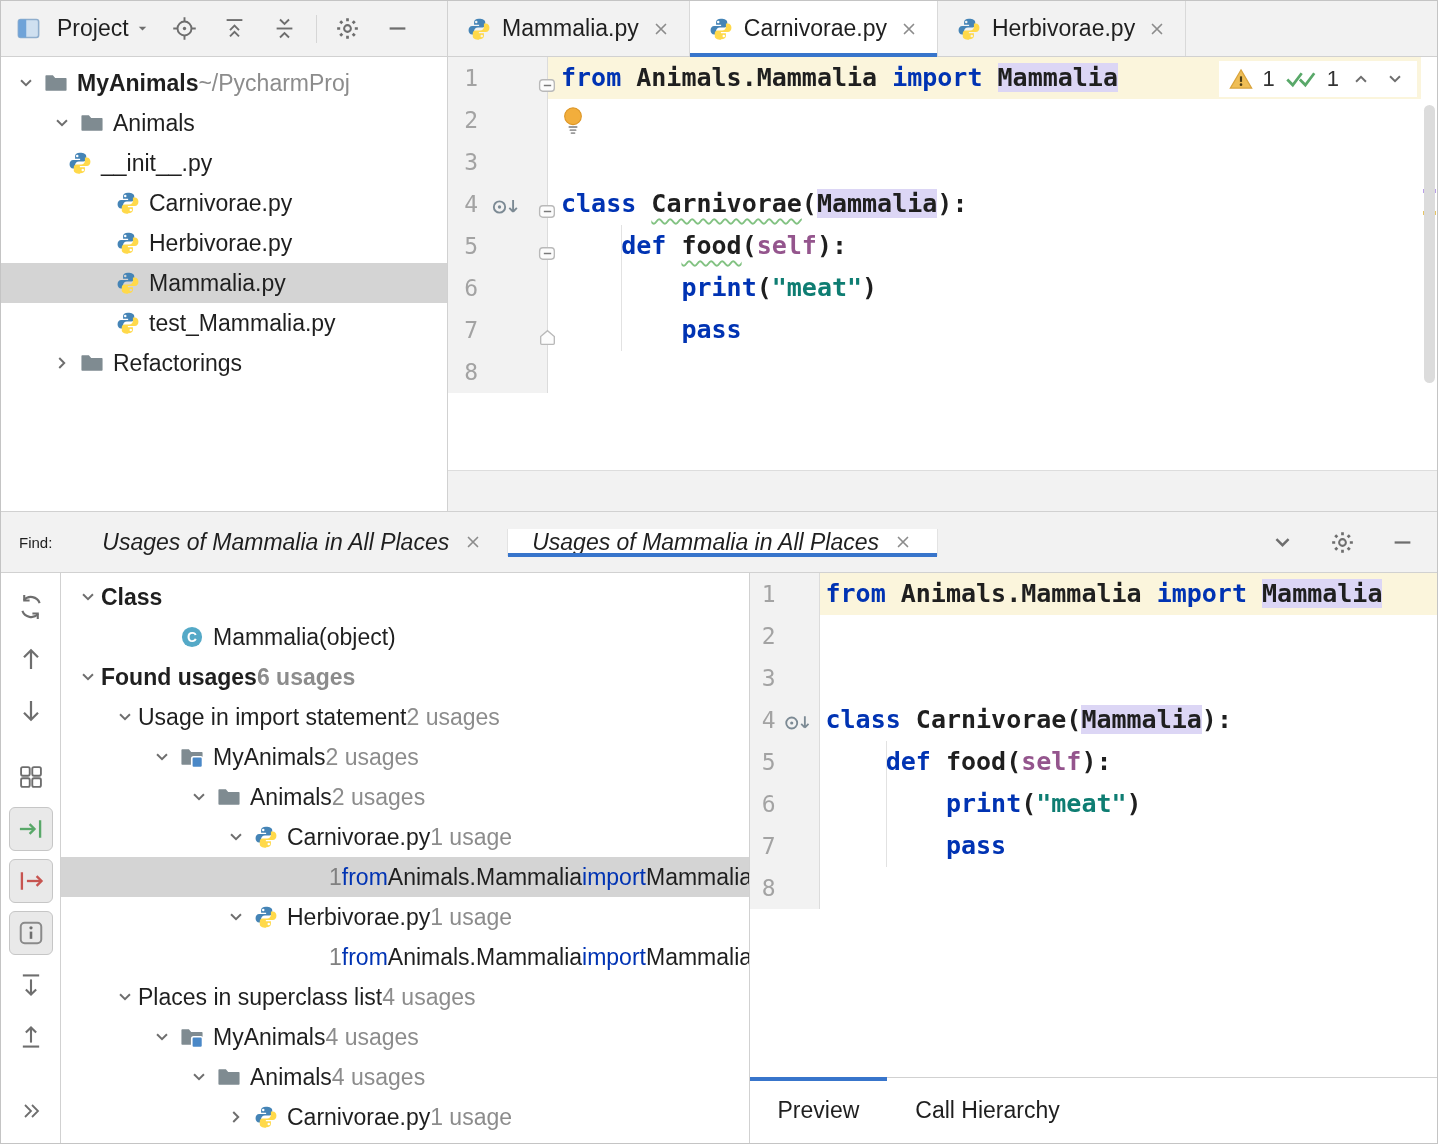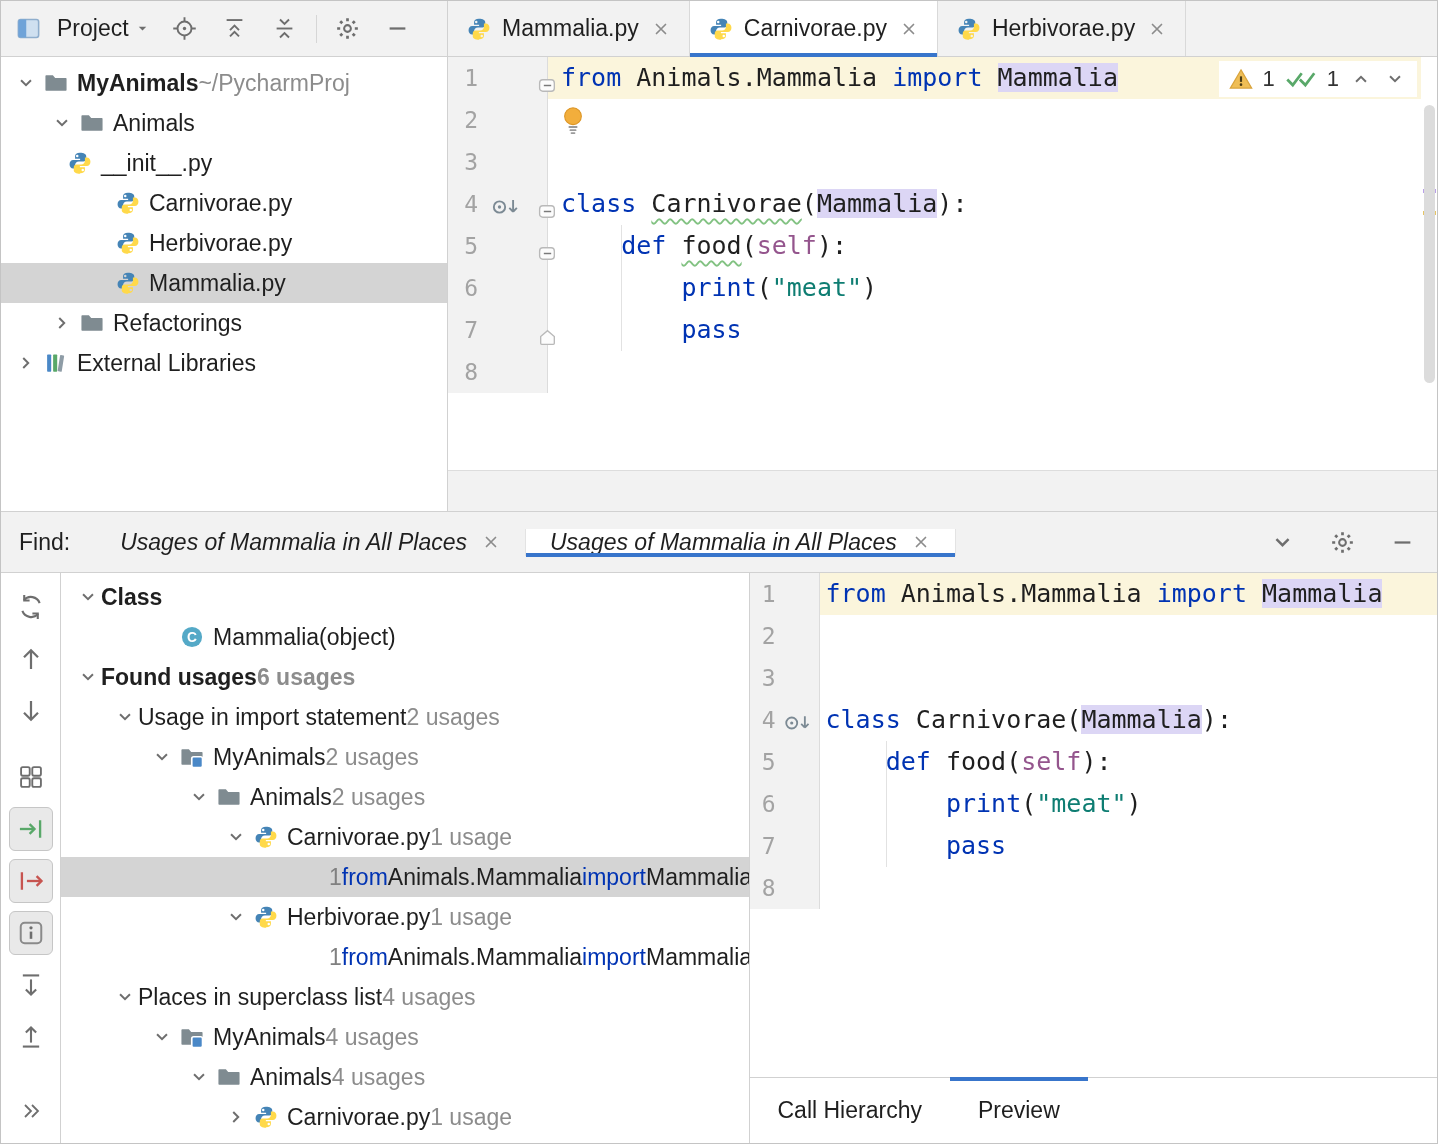--- a/index.html
+++ b/index.html
@@ -40,21 +40,21 @@
   .tclose svg{width:18px;height:18px;}
 
   .editor{height:413px;flex:none;position:relative;background:#fff;overflow:hidden;}
   .cline{display:flex;height:42px;font-family:"DejaVu Sans Mono",monospace;font-size:25px;line-height:42px;}
   .gut{width:100px;flex:none;background:#f2f2f2;border-right:1px solid #dcdcdc;position:relative;display:flex;align-items:center;}
   .lnum{width:30px;text-align:right;color:#a3a3a3;font-size:23px;display:inline-block;}
   .gmark{position:absolute;left:40px;top:8px;width:36px;height:26px;}
   .gmark svg{width:100%;height:100%;}
   .fmark{position:absolute;right:-11px;top:10px;width:21px;height:21px;z-index:3;}
   .fmark svg{width:100%;height:100%;}
-  .ltext{flex:1;min-width:0;padding-left:13px;white-space:pre;overflow:hidden;}
+  .ltext{flex:1;min-width:0;padding-left:13px;white-space:pre;overflow:hidden;font-weight:bold;}
   .cline.hl .ltext{background:var(--line-hl,#fbf5dc);}
   .tk.kw{color:var(--kw,#0033b3);}
   .tk.self{color:var(--selfc,#94558d);}
   .tk.str{color:var(--str,#0e7d72);}
   .tk.hlid{background:var(--id-hl,#dcd6f5);}
   .tk.typo{text-decoration:underline;text-decoration-style:wavy;text-decoration-color:#82c282;text-decoration-thickness:2px;text-underline-offset:6px;}
   .bulb{display:inline-block;width:24px;height:30px;vertical-align:-7px;}
   .bulb svg{width:24px;height:30px;}
   .iguide{position:absolute;width:1px;background:#e2e2e2;}
 
@@ -66,21 +66,21 @@
 
   .sb{position:absolute;top:0;right:0;bottom:0;width:16px;background:#fff;z-index:4;}
   .sb-thumb{position:absolute;top:48px;right:2px;width:11px;height:278px;background:#dcdcdc;border-radius:6px;}
   .sb-mark{position:absolute;right:1px;width:13px;height:4px;}
   .sb-mark.m1{top:132px;background:#b9a0e8;}
   .sb-mark.m2{top:154px;background:#e6c566;}
   .editor-filler{flex:1;background:#f2f2f2;border-top:1px solid #ddd;}
 
   
   .find-header{height:62px;flex:none;background:#f2f2f2;border-top:1px solid #d1d1d1;border-bottom:1px solid #d1d1d1;display:flex;align-items:stretch;}
-  .find-label{align-self:center;font-size:23px;padding:0 26px 0 18px;}
+  .find-label{align-self:center;font-size:15px;padding:0 26px 0 18px;}
   .ftabs{display:flex;align-items:center;font-style:italic;}
   .ftab{display:flex;align-items:center;padding:0 24px;font-size:23px;position:relative;border-right:1px solid #e3e3e3;}
   .ftab .tclose{margin-left:14px;}
   .ftab.active{background:#fff;}
   .ftab.active::after{content:"";position:absolute;left:0;right:0;bottom:-1px;height:4px;background:var(--accent,#3875cb);}
   .fh-icons{margin-left:auto;display:flex;align-items:center;gap:30px;padding-right:20px;}
 
   
   .bottom{flex:1;display:flex;min-height:0;}
   .find-toolbar{width:60px;flex:none;border-right:1px solid #d1d1d1;position:relative;display:flex;flex-direction:column;align-items:center;padding-top:12px;background:#fff;}
@@ -217,47 +217,42 @@
           <div class="trow selected" style="padding-left:84px">
             <span class="chev"></span>
             <span class="ticon">
               <svg viewBox="0 0 20 20">
                 <path fill="#4584B6" d="M9.9 1.5c-2.7 0-4 1-4 2.9v2.1h4.2v.9H4.3C2.5 7.4 1.3 8.9 1.3 11c0 2.1 1.2 3.5 3 3.5h1.6v-2.7c0-1.8 1.4-3.1 3.2-3.1h3.7c1.5 0 2.4-1 2.4-2.4V4.4c0-1.9-1.9-2.9-5.3-2.9zM7.7 3.2a1 1 0 110 2.1 1 1 0 010-2.1z"></path>
                 <path fill="#FFD94A" d="M10.1 18.5c2.7 0 4-1 4-2.9v-2.1H9.9v-.9h5.8c1.8 0 3-1.5 3-3.6 0-2.1-1.2-3.5-3-3.5h-1.6v2.7c0 1.8-1.4 3.1-3.2 3.1H7.2c-1.5 0-2.4 1-2.4 2.4v2.4c0 1.9 1.9 2.9 5.3 2.9zm2.2-1.7a1 1 0 110-2.1 1 1 0 010 2.1z"></path>
               </svg>
             </span>
             <span class="tlabel">Mammalia.py</span>
           </div>
+          <div class="trow" style="padding-left:84px">
+            <span class="chev"></span>
+            <span class="ticon">
+              <svg viewBox="0 0 20 20">
+                <path fill="#4584B6" d="M9.9 1.5c-2.7 0-4 1-4 2.9v2.1h4.2v.9H4.3C2.5 7.4 1.3 8.9 1.3 11c0 2.1 1.2 3.5 3 3.5h1.6v-2.7c0-1.8 1.4-3.1 3.2-3.1h3.7c1.5 0 2.4-1 2.4-2.4V4.4c0-1.9-1.9-2.9-5.3-2.9zM7.7 3.2a1 1 0 110 2.1 1 1 0 010-2.1z"></path>
+                <path fill="#FFD94A" d="M10.1 18.5c2.7 0 4-1 4-2.9v-2.1H9.9v-.9h5.8c1.8 0 3-1.5 3-3.6 0-2.1-1.2-3.5-3-3.5h-1.6v2.7c0 1.8-1.4 3.1-3.2 3.1H7.2c-1.5 0-2.4 1-2.4 2.4v2.4c0 1.9 1.9 2.9 5.3 2.9zm2.2-1.7a1 1 0 110-2.1 1 1 0 010 2.1z"></path>
+              </svg>
+            </span>
+            <span class="tlabel">test_Mammalia.py</span>
+          </div>
           <div class="trow" style="padding-left:48px">
             <span class="chev">
               <svg viewBox="0 0 20 20">
                 <path d="M7.5 5.5l4.5 4.5-4.5 4.5" fill="none" stroke="#6E6E6E" stroke-width="1.8"></path>
               </svg>
             </span>
             <span class="ticon">
               <svg viewBox="0 0 20 20">
                 <path fill="#7F8B91" d="M1.8 3.6h5.6l1.9 2.2h8.9a.6.6 0 01.6.6v9.4a.6.6 0 01-.6.6H1.8a.6.6 0 01-.6-.6V4.2a.6.6 0 01.6-.6z"></path>
               </svg>
             </span>
             <span class="tlabel">Refactorings</span>
-          </div>
-          <div class="trow" style="padding-left:12px">
-            <span class="chev">
-              <svg viewBox="0 0 20 20">
-                <path d="M7.5 5.5l4.5 4.5-4.5 4.5" fill="none" stroke="#6E6E6E" stroke-width="1.8"></path>
-              </svg>
-            </span>
-            <span class="ticon">
-              <svg viewBox="0 0 20 20">
-                <rect x="2.6" y="3" width="3.4" height="14.2" rx="0.6" fill="#4A88C7"></rect>
-                <rect x="7.6" y="3" width="3.4" height="14.2" rx="0.6" fill="#59A869"></rect>
-                <rect x="12.4" y="3.4" width="3.4" height="13.8" rx="0.6" fill="#8E9CA6" transform="rotate(9 14.1 10.3)"></rect>
-              </svg>
-            </span>
-            <span class="tlabel">External Libraries</span>
           </div>
         </div>
     </div>
 
     <div class="editor-col">
       <div class="tabs">
           <div class="etab">
             <span class="ticon">
               <svg viewBox="0 0 20 20">
                 <path fill="#4584B6" d="M9.9 1.5c-2.7 0-4 1-4 2.9v2.1h4.2v.9H4.3C2.5 7.4 1.3 8.9 1.3 11c0 2.1 1.2 3.5 3 3.5h1.6v-2.7c0-1.8 1.4-3.1 3.2-3.1h3.7c1.5 0 2.4-1 2.4-2.4V4.4c0-1.9-1.9-2.9-5.3-2.9zM7.7 3.2a1 1 0 110 2.1 1 1 0 010-2.1z"></path>
@@ -738,22 +733,22 @@
             <div class="cline">
               <span class="gut">
                 <span class="lnum">8</span>
               </span>
               <span class="ltext"></span>
             </div>
           </div>
         <div class="iguide" style="left:136px;top:168px;height:126px"></div>
       </div>
       <div class="preview-tabs">
+          <div class="ptab active">
+            <span>Preview</span>
+          </div>
           <div class="ptab">
             <span>Call Hierarchy</span>
-          </div>
-          <div class="ptab active">
-            <span>Preview</span>
           </div>
         </div>
     </div>
   </div>
 </div>
 
 </body></html>

